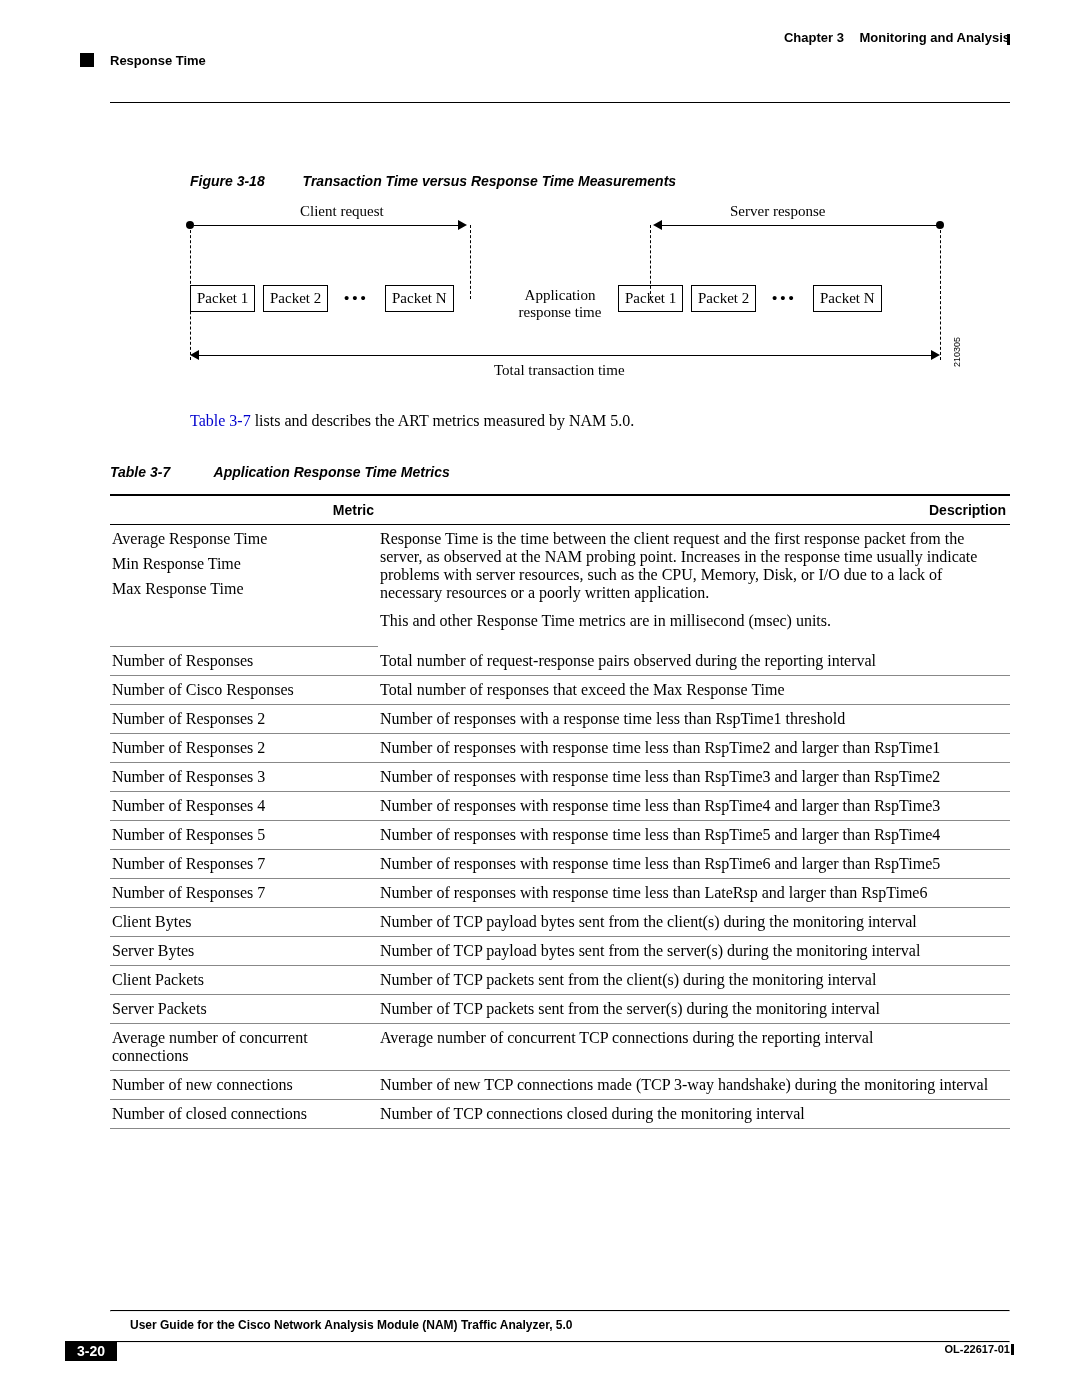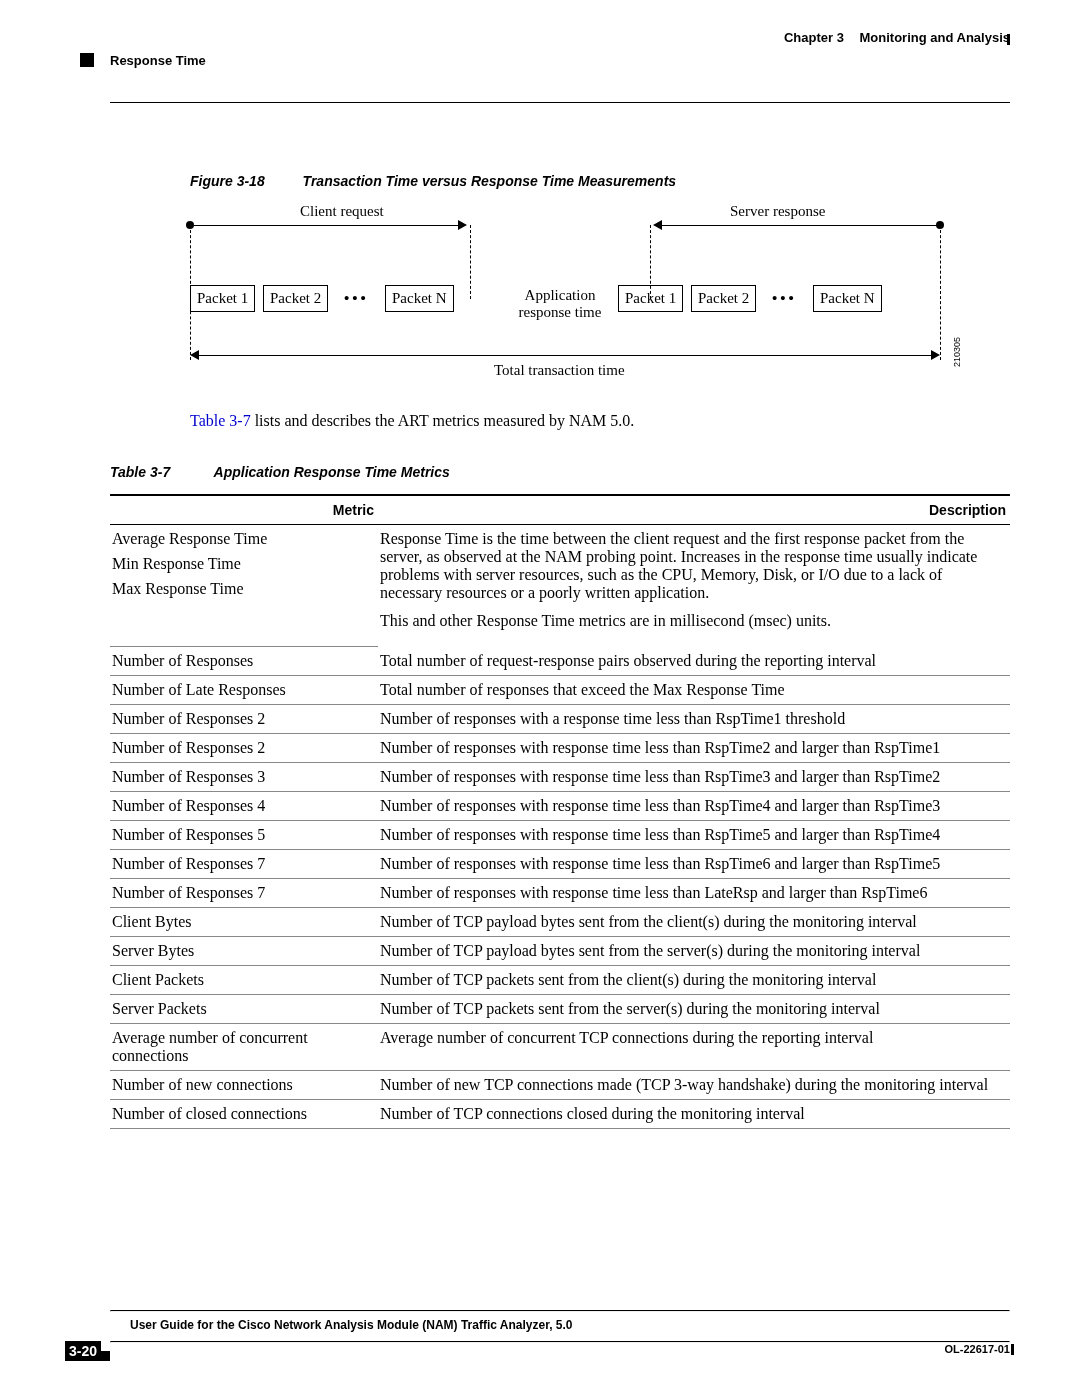--- a/index.html
+++ b/index.html
@@ -33,21 +33,21 @@
   table.metrics{width:100%;border-collapse:collapse;font:16px "Times New Roman";}
   table.metrics th{font:bold 14px Arial,Helvetica,sans-serif;text-align:right;padding:6px 4px 6px 2px;border-top:2px solid #000;border-bottom:1px solid #000;}
   table.metrics td{padding:5px 4px 5px 2px;border-bottom:1px solid #888;vertical-align:top;}
   table.metrics td.m{width:262px;}
   table.metrics tr.noborder td{border-bottom:none;padding-bottom:2px;}
   .desc-block p{margin:0 0 10px 0;}
   .ftr{position:absolute;left:110px;right:70px;bottom:38px;}
   .ftr .line{border-top:1px solid #000;margin-bottom:0;}
   .ftr-title{font:bold 12px Arial,Helvetica,sans-serif;margin:6px 0 3px 20px;}
   .ftr-bar{height:18px;position:relative;}
-  .ftr-box{position:absolute;left:-45px;top:0;background:#000;color:#fff;font:bold 14px Arial,Helvetica,sans-serif;padding:2px 4px;}
+  .ftr-box{position:absolute;left:-45px;top:0;background:#000;color:#fff;font:bold 14px Arial,Helvetica,sans-serif;padding:2px 12px;}
   .ftr-code{position:absolute;right:0;top:2px;font:bold 11px Arial,Helvetica,sans-serif;}
   .ftr-dash{position:absolute;right:-4px;top:3px;width:3px;height:11px;background:#000;}
   .ftr-sq{position:absolute;left:-10px;bottom:-2px;width:10px;height:10px;background:#000;}
 </style>
 </head>
 <body>
 
 <div class="page">
 
   <div class="hdr">
@@ -135,21 +135,21 @@
         <td class="m">Min Response Time</td>
       </tr>
       <tr>
         <td class="m" style="padding-bottom:48px;">Max Response Time</td>
       </tr>
     <tr>
           <td class="m">Number of Responses</td>
           <td>Total number of request-response pairs observed during the reporting interval</td>
         </tr>
         <tr>
-          <td class="m">Number of Late Responses</td>
+          <td class="m">Number of Cisco Responses</td>
           <td>Total number of responses that exceed the Max Response Time</td>
         </tr>
         <tr>
           <td class="m">Number of Responses 2</td>
           <td>Number of responses with a response time less than RspTime1 threshold</td>
         </tr>
         <tr>
           <td class="m">Number of Responses 2</td>
           <td>Number of responses with response time less than RspTime2 and larger than RspTime1</td>
         </tr>

